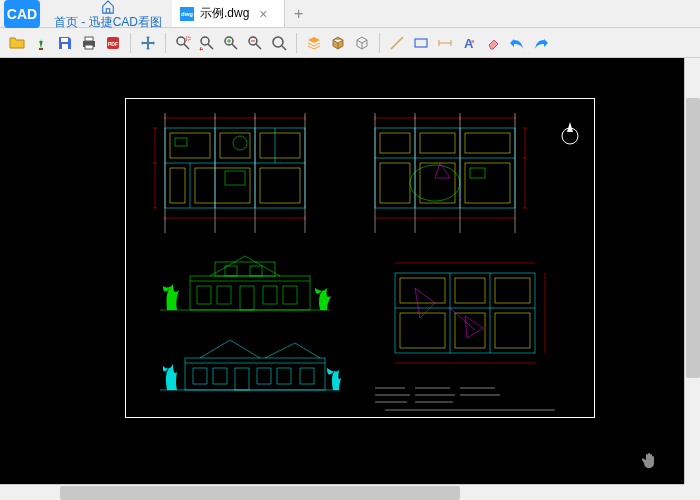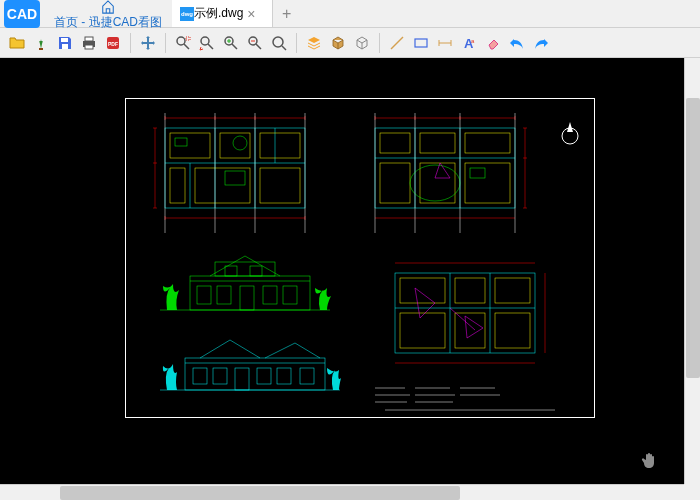--- a/index.html
+++ b/index.html
@@ -2,21 +2,21 @@
 <html><head>
 <meta charset="utf-8">
 <style>
   * { margin: 0; padding: 0; box-sizing: border-box; }
   body { width: 700px; height: 500px; font-family: "Microsoft YaHei", sans-serif; font-size: 12px; background: #fff; overflow: hidden; }
   
   .titlebar { height: 28px; background: #f0f0f0; display: flex; align-items: stretch; border-bottom: 1px solid #d0d0d0; }
   .app-logo { width: 36px; height: 28px; background: #1e90ff; display: flex; align-items: center; justify-content: center; color: #fff; font-size: 14px; font-weight: bold; border-radius: 4px; margin: 0 4px; }
   .home-tab { display: flex; align-items: center; padding: 0 10px; color: #1e6fc9; flex-direction: column; }
   .home-tab .icon { width: 14px; height: 14px; }
-  .file-tab { display: flex; align-items: center; padding: 0 12px 0 8px; background: #fff; border-right: 1px solid #d0d0d0; position: relative; }
+  .file-tab { display: flex; align-items: center; padding: 0 12px 0 8px; gap: 6px; background: #fff; border-right: 1px solid #d0d0d0; position: relative; }
   .file-tab .dwg-ico { width: 14px; height: 14px; background: #2196f3; display: flex; align-items: center; justify-content: center; color: #fff; font-size: 6px; font-weight: bold; }
   .file-tab .close { color: #888; font-size: 14px; padding: 0 4px; cursor: pointer; }
   .new-tab { width: 28px; display: flex; align-items: center; justify-content: center; color: #888; font-size: 16px; cursor: pointer; }
   
   .toolbar { height: 30px; background: #f0f0f0; display: flex; align-items: center; padding: 0 6px; gap: 2px; border-bottom: 1px solid #d0d0d0; }
   .tb-btn { width: 22px; height: 22px; display: flex; align-items: center; justify-content: center; cursor: pointer; border-radius: 2px; }
   .tb-sep { width: 1px; height: 20px; background: #ccc; margin: 0 4px; }
   .tb-btn svg { width: 16px; height: 16px; }
   
   .viewport { width: 700px; height: 442px; background: #000; position: relative; overflow: hidden; }

